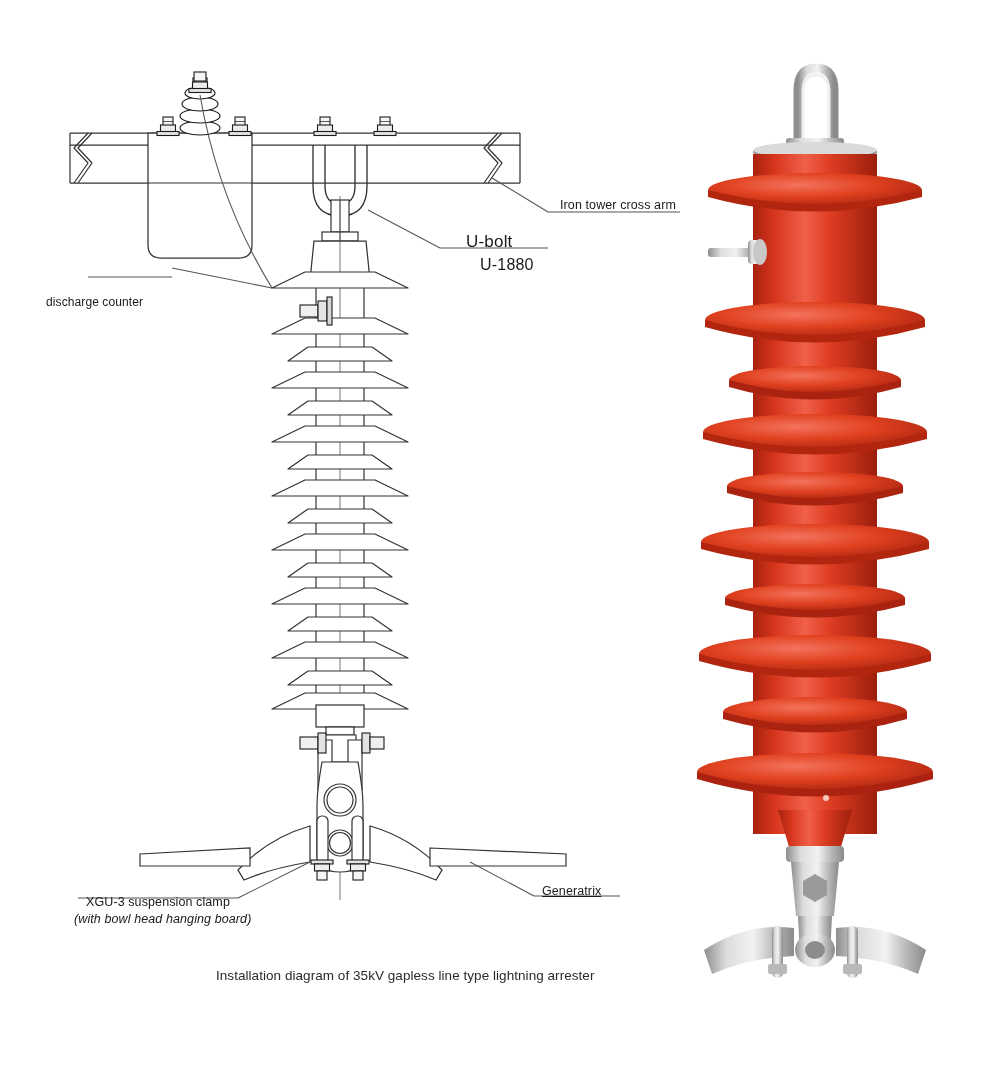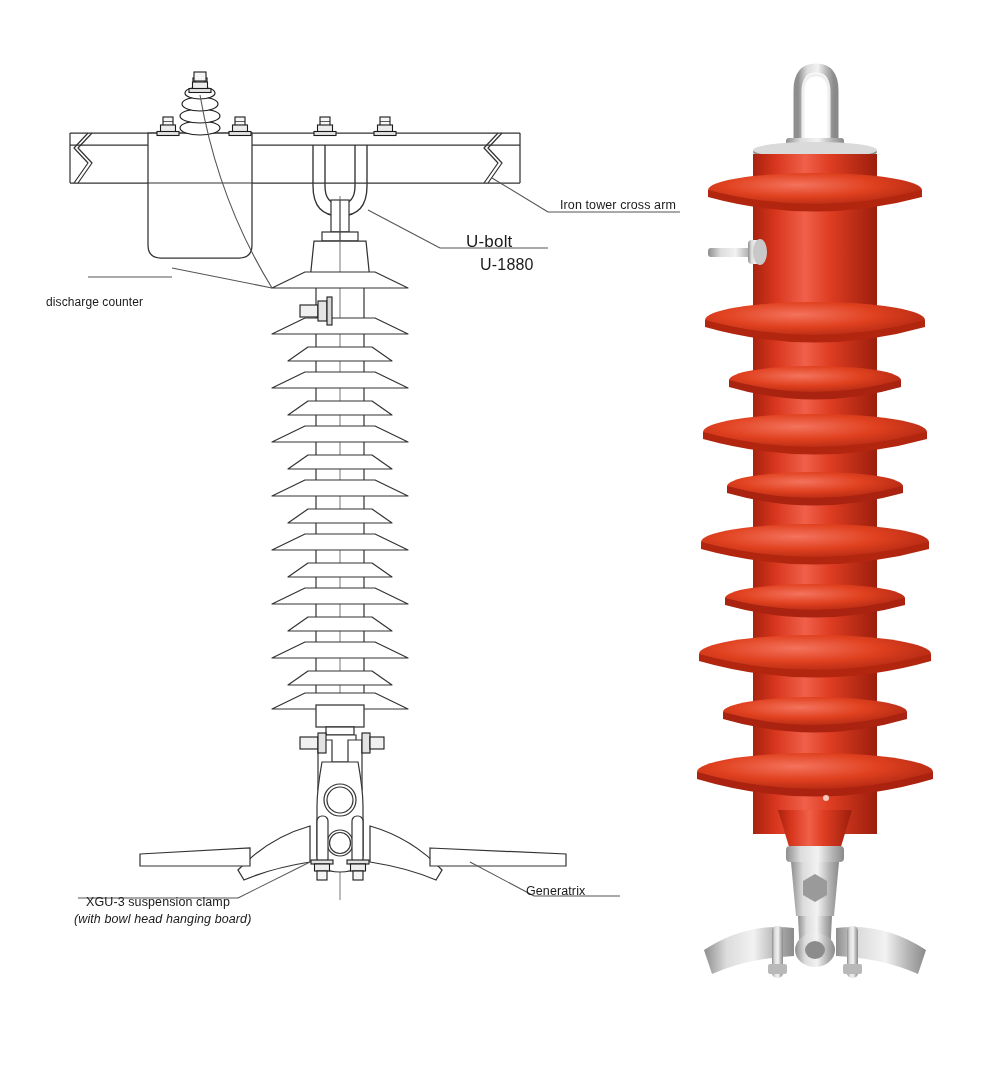--- a/index.html
+++ b/index.html
@@ -202,22 +202,23 @@
   <div class="lbl small" style="left:46px;top:257px;font-size:12px;margin-top:39px;">discharge counter</div>
 
   <div class="lbl small" style="left:560px;top:199px;">Iron tower cross arm</div>
 
   <div class="lbl bold" style="left:466px;top:233px;">U-bolt</div>
   <div class="lbl sub" style="left:466px;top:256px;">U-1880</div>
 
   <div class="lbl small" style="left:86px;top:884px;margin-top:12px;">XGU-3 suspension clamp</div>
   <div class="lbl small" style="left:74px;top:913px;font-style:italic;">(with bowl head hanging board)</div>
 
-  <div class="lbl small" style="left:526px;top:885px;">Generatrix</div>
-
+  <div class="lbl small" style="left:542px;top:885px;text-decoration:underline;">Generatrix</div>
+
+  <div class="cap-sub" style="left:216px;top:968px;">Installation diagram of 35kV gapless line type lightning arrester</div>
 
   <div id="photo">
     <svg viewBox="0 0 310 930">
       <defs>
         <linearGradient id="redBody" x1="0" y1="0" x2="1" y2="0">
           <stop offset="0%" stop-color="#a8220f"></stop>
           <stop offset="18%" stop-color="#d8361d"></stop>
           <stop offset="42%" stop-color="#f0604a"></stop>
           <stop offset="62%" stop-color="#de3d22"></stop>
           <stop offset="100%" stop-color="#9c1e0c"></stop>

